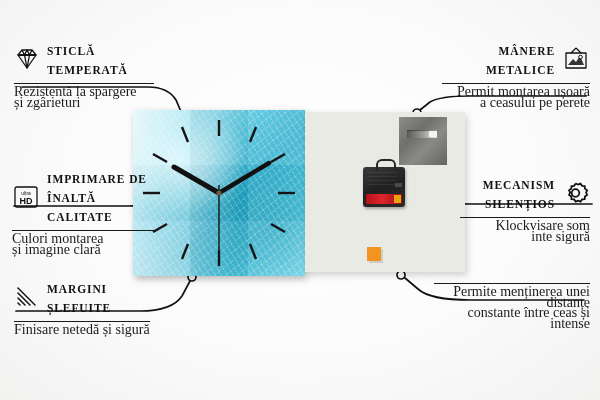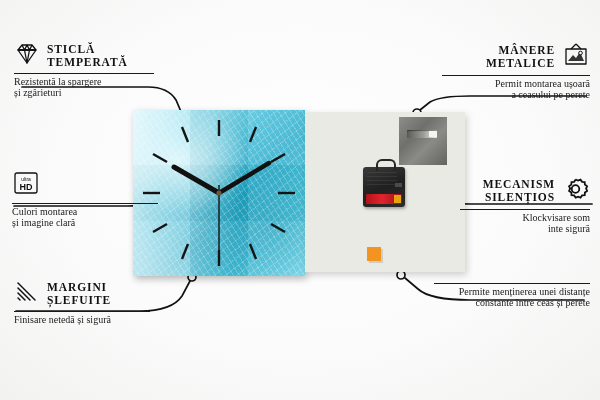--- a/index.html
+++ b/index.html
@@ -16,27 +16,27 @@
 
   
   #wires{position:absolute;left:0;top:0;width:600px;height:400px;}
 
   
   .callout{position:absolute;}
   .co-head{display:flex;align-items:center;gap:7px;}
   .co-title{
     font-family:"Liberation Serif",serif;
     font-size:11.5px;font-weight:bold;letter-spacing:.9px;
-    color:#111;line-height:13px;text-transform:uppercase;
+    color:#111;line-height:19px;text-transform:uppercase;
     white-space:pre-line;
   }
   .rule{height:0;border-top:1.6px solid #1a1a1a;margin-top:3px;}
   .co-desc{
     font-family:"Liberation Serif",serif;
-    font-size:10px;color:#1b1b1b;line-height:10.5px;margin-top:3px;
+    font-size:14px;color:#1b1b1b;line-height:10.5px;margin-top:3px;
     white-space:pre-line;
   }
   .left .co-head{justify-content:flex-start;}
   .left .co-title{text-align:left;}
   .left .co-desc{text-align:left;}
   .right .co-head{justify-content:flex-end;}
   .right .co-title{text-align:right;}
   .right .co-desc{text-align:right;}
 
   .ico{flex:0 0 auto;display:block;}
@@ -204,20 +204,22 @@
 
   <div class="callout left" style="left:12px;top:170px;width:146px;">
     <div class="co-head">
       <span class="ico">
         <svg width="28" height="26" viewBox="0 0 28 26" xmlns="http://www.w3.org/2000/svg">
           <rect x="3" y="3" width="22" height="20" rx="2" fill="none" stroke="#111" stroke-width="1.3"></rect>
           <text x="14" y="11" text-anchor="middle" font-family="Liberation Sans, sans-serif" font-size="5" fill="#111">ultra</text>
           <text x="14" y="20" text-anchor="middle" font-family="Liberation Sans, sans-serif" font-size="9" font-weight="bold" fill="#111">HD</text>
         </svg>
       </span>
+      <span class="co-title">IMPRIMARE DE
+ÎNALTĂ CALITATE</span>
     </div>
     <div class="rule"></div>
     <div class="co-desc">Culori montarea
 și imagine clară</div>
   </div>
 
   <div class="callout right" style="left:442px;top:42px;width:148px;">
     <div class="co-head">
       <span class="co-title">MÂNERE
 METALICE</span>
@@ -270,16 +272,16 @@
       </span>
     </div>
     <div class="rule"></div>
     <div class="co-desc">Klockvisare som
 inte sigură</div>
   </div>
 
   <div class="callout right" style="left:434px;top:280px;width:156px;">
     <div class="rule"></div>
     <div class="co-desc">Permite menținerea unei distanțe
-constante între ceas și perete</div>
+constante între ceas și intense</div>
   </div>
 
 </div>
 
 </body></html>

